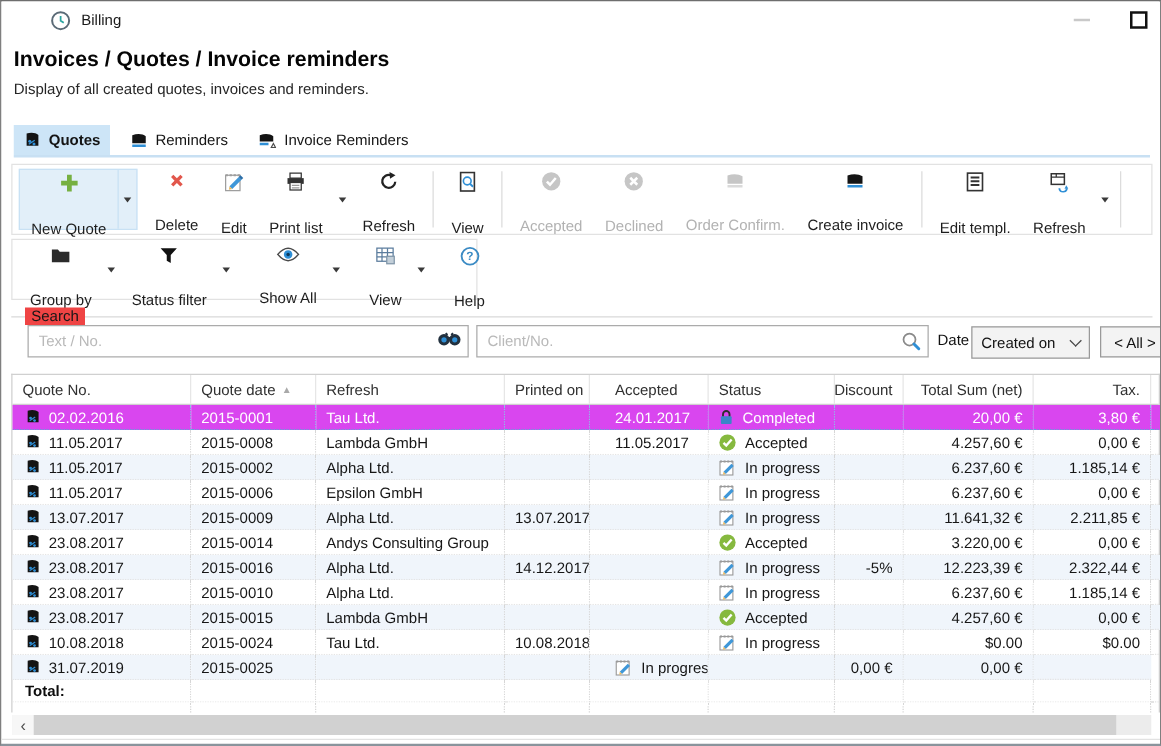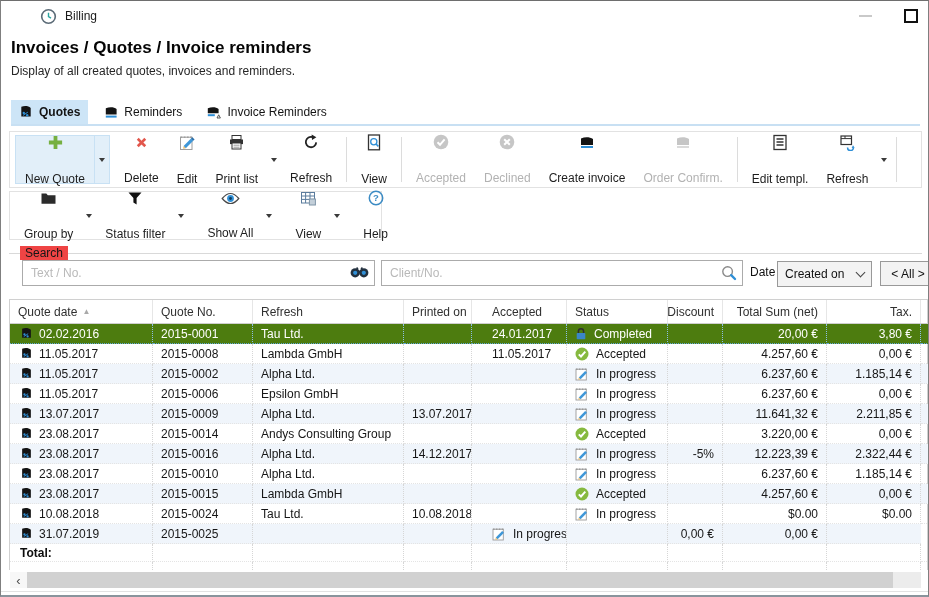--- a/index.html
+++ b/index.html
@@ -16,21 +16,21 @@
   .h1{position:absolute;left:10px;top:37px;font-size:17px;font-weight:bold;color:#050505;}
   .sub{position:absolute;left:10px;top:63px;font-size:12px;color:#262626;}
   
   .tabs{position:absolute;left:10px;top:99px;right:8px;height:24px;display:flex;gap:8px;border-bottom:2px solid #c8e0f3;}
   .tab{display:flex;align-items:center;gap:6px;padding:0 8px;font-size:12px;color:#141414;white-space:nowrap;}
   .tab.active{background:#cde5f7;font-weight:bold;}
   
   .toolbar{position:absolute;box-sizing:border-box;border:1px solid #e2e2e2;background:#fff;display:flex;align-items:stretch;padding:3px 5px;}
   .tb1{left:8px;top:130px;width:913px;height:57px;}
   .tb2{left:8px;top:190px;width:373px;height:49px;}
-  .btn{display:flex;flex-direction:column;align-items:center;justify-content:center;gap:21px;padding:2px 9px;font-size:12px;color:#1d1d1d;white-space:nowrap;}
+  .btn{display:flex;flex-direction:column;align-items:center;gap:21px;padding:2px 9px;font-size:12px;color:#1d1d1d;white-space:nowrap;}
   .btn .ic{height:19px;display:flex;align-items:center;justify-content:center;}
   .btn.disabled{color:#b2b2b2;}
   .sep{width:1px;background:#dcdcdc;margin:2px 5px;}
   .caret{width:0;height:0;border-left:3.5px solid transparent;border-right:3.5px solid transparent;border-top:4px solid #3a3a3a;}
   .caret-side{display:flex;align-items:center;padding:0 4px;}
   .split{display:flex;align-items:stretch;background:#e2eff9;border:1px solid #c8e1f4;margin-right:5px;}
   .split .dd{display:flex;align-items:center;padding:0 4px;border-left:1px solid #c8e1f4;}
   
   .searchbox{position:absolute;left:8px;top:252px;width:913px;height:40px;border-top:1px solid #d9d9d9;}
   .search-label{position:absolute;top:-8px;left:11px;background:#ef4444;padding:0 5px;font-size:12px;color:#161616;}
@@ -55,21 +55,21 @@
   .hc:last-child{border-right:none;}
   .sort{font-size:8px;color:#a9a9a9;}
   .tr{height:20px;}
   .td{display:flex;align-items:center;gap:7px;padding:0 8px;font-size:12px;color:#161616;
       border-right:1px dotted #d6d6d6;border-bottom:1px dotted #e4e4e4;white-space:nowrap;overflow:hidden;}
   .td:nth-child(5){padding-left:20px;}
   .td:last-child{border-right:none;}
   .td.r{justify-content:flex-end;}
   .td.c-date{padding-left:10px;gap:6px;}
   .tr.alt .td{background:#f0f5fb;}
-  .tr.sel .td{background:#4d7c0f;color:#fff;border-right-color:#8cc0e6;border-bottom-color:#5ea7da;}
+  .tr.sel .td{background:#d946ef;color:#fff;border-right-color:#8cc0e6;border-bottom-color:#5ea7da;}
   .tr.total{height:18px;}
   .tr.total .td:first-child{font-weight:bold;color:#0d0d0d;}
   .tr.filler{height:8px;}
   .tr.filler .td{border-bottom:none;}
   .rowic{display:flex;align-items:center;}
   
   .hscroll{position:absolute;left:9px;top:571px;width:911px;height:16px;background:#ececec;display:flex;align-items:stretch;}
   .sb-btn{width:17px;background:#f7f7f7;display:flex;align-items:center;justify-content:center;font-size:13px;color:#4c4c4c;line-height:1;}
   .sb-thumb{width:866px;background:#d1d1d1;}
   .bottomline{position:absolute;left:0;right:0;top:590px;height:1px;background:#e2e2e2;}
@@ -209,37 +209,37 @@
     </div>
     <div class="btn disabled">
       <span class="ic">
         <svg width="16" height="16" viewBox="0 0 16 16">
             <circle cx="8" cy="8" r="7.3" fill="#c6c6c6"></circle>
             <path d="M5.2 5.2 L10.8 10.8 M10.8 5.2 L5.2 10.8" stroke="#fff" stroke-width="2"></path>
           </svg>
       </span>
       <span>Declined</span>
     </div>
+    <div class="btn disabled">
+      <span class="ic">
+        <svg width="16" height="15" viewBox="0 0 16 15">
+            <path d="M2 3.4 C6.5 1.7 11 2.2 14 4 L14 10 L2 10 Z" fill="#c6c6c6"></path>
+            <rect x="2" y="11" width="12" height="2" fill="#dadada"></rect>
+          </svg>
+      </span>
+      <span>Order Confirm.</span>
+    </div>
     <div class="btn">
       <span class="ic">
         <svg width="16" height="15" viewBox="0 0 16 15">
             <path d="M2 3.4 C6.5 1.7 11 2.2 14 4 L14 10 L2 10 Z" fill="#141414"></path>
             <rect x="2" y="11" width="12" height="2" fill="#2f8fd6"></rect>
           </svg>
       </span>
       <span>Create invoice</span>
-    </div>
-    <div class="btn disabled">
-      <span class="ic">
-        <svg width="16" height="15" viewBox="0 0 16 15">
-            <path d="M2 3.4 C6.5 1.7 11 2.2 14 4 L14 10 L2 10 Z" fill="#c6c6c6"></path>
-            <rect x="2" y="11" width="12" height="2" fill="#dadada"></rect>
-          </svg>
-      </span>
-      <span>Order Confirm.</span>
     </div>
     <div class="sep"></div>
     <div class="btn">
       <span class="ic">
         <svg width="16" height="17" viewBox="0 0 16 17">
             <rect x="2" y="1.5" width="12" height="14" fill="#fff" stroke="#333" stroke-width="1.3"></rect>
             <path d="M4.5 5 h7 M4.5 8 h7 M4.5 11 h7" stroke="#333" stroke-width="1.7"></path>
           </svg>
       </span>
       <span>Edit templ.</span>
@@ -354,25 +354,25 @@
       <span class="chev"></span>
     </div>
     <div class="allbtn">
       <span>&lt; All &gt;</span>
     </div>
   </div>
 
   <div class="table">
     <div class="thead grid">
         <div class="hc">
+          <span>Quote No.</span>
+        </div>
+        <div class="hc">
           <span>Quote date</span>
           <span class="sort">▲</span>
-        </div>
-        <div class="hc">
-          <span>Quote No.</span>
         </div>
         <div class="hc">
           <span>Refresh</span>
         </div>
         <div class="hc">
           <span>Printed on</span>
         </div>
         <div class="hc">
           <span>Accepted</span>
         </div>

